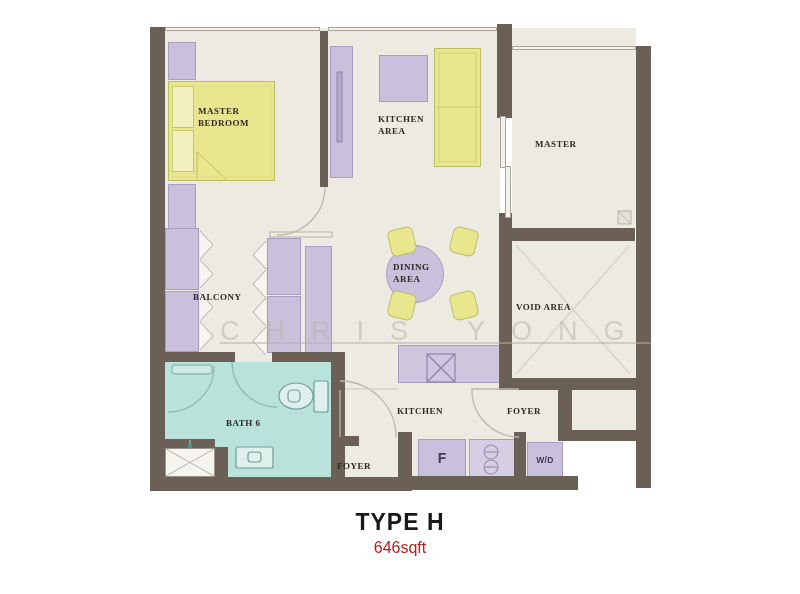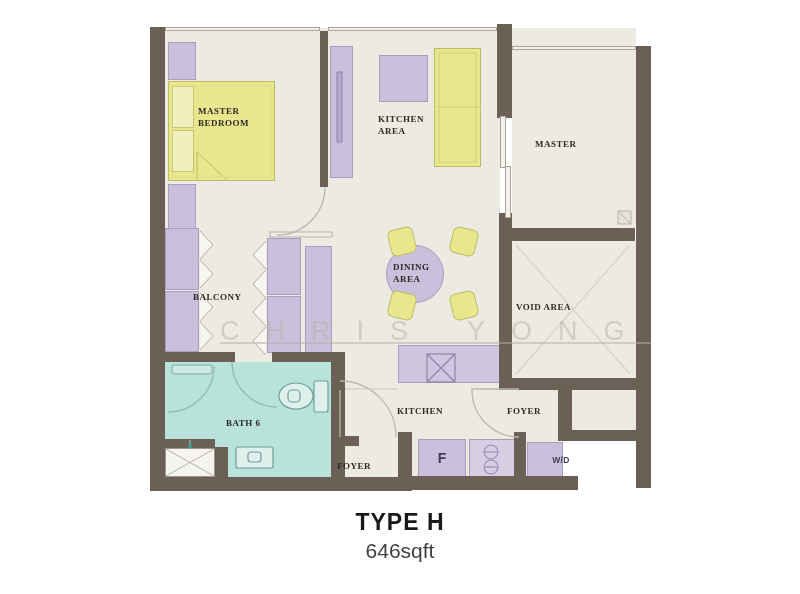--- a/index.html
+++ b/index.html
@@ -13,24 +13,24 @@
   .fy { position:absolute; background:#e9e78e; border:1px solid #bdbc66; box-sizing:border-box; z-index:3; }
   .pillow { position:absolute; background:#f0efbe; border:1px solid #c6c573; box-sizing:border-box; z-index:3; }
   .win { position:absolute; background:#f4f1ea; border:1px solid #aaa59a; box-sizing:border-box; z-index:4; }
   .hatch { position:absolute; background:#f6f4ee; border:1px solid #9a948a; box-sizing:border-box; z-index:2; }
   .circle { border-radius:50%; }
   .lbl { position:absolute; z-index:8; font-size:9px; font-weight:bold; letter-spacing:.5px; color:#2f2a26; text-align:left; line-height:1.3;font-family:Liberation Serif, serif; }
   .wm  { position:absolute; z-index:7; font-size:27px; letter-spacing:26px; color:#b6b1a2; opacity:.52; white-space:nowrap; z-index:7; }
   .overlay { position:absolute; left:0; top:0; z-index:5; }
   .appl { display:flex; align-items:center; justify-content:center; width:100%; height:100%; font-weight:bold; color:#433c55; }
   .appl.f { font-size:14px; }
-  .appl.wd { font-size:8.5px; letter-spacing:.3px;margin-left:16px; }
+  .appl.wd { font-size:8.5px; letter-spacing:.3px; }
   .title { position:absolute; left:0; width:800px; text-align:center; z-index:8; }
   .title.main { top:509px; font-size:23px; font-weight:bold; letter-spacing:1px; color:#191919; }
-  .title.sub  { top:539px; font-size:21px; font-weight:normal; color:#404040; }
+  .title.sub  { top:539px; font-size:16px; font-weight:normal; color:#b91c1c; }
 </style>
 </head>
 <body>
 
 <div class="canvas">
 
   <div class="floor" style="left:165px;top:28px;width:335px;height:450px;"></div>
   <div class="floor" style="left:512px;top:28px;width:124px;height:200px;"></div>
   <div class="floor" style="left:512px;top:241px;width:124px;height:137px;"></div>
   <div class="floor" style="left:499px;top:388px;width:59px;height:90px;"></div>

